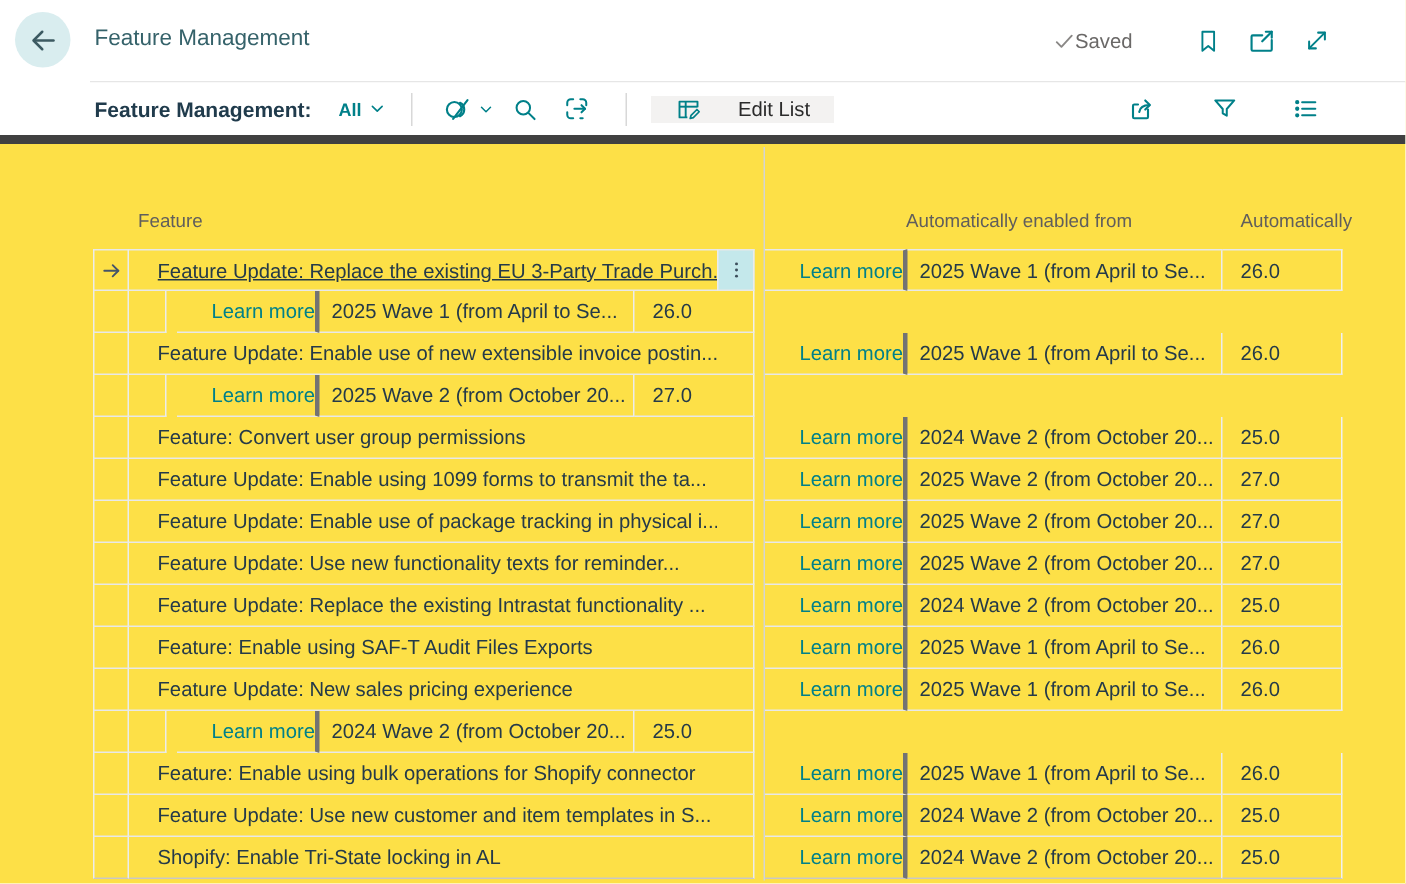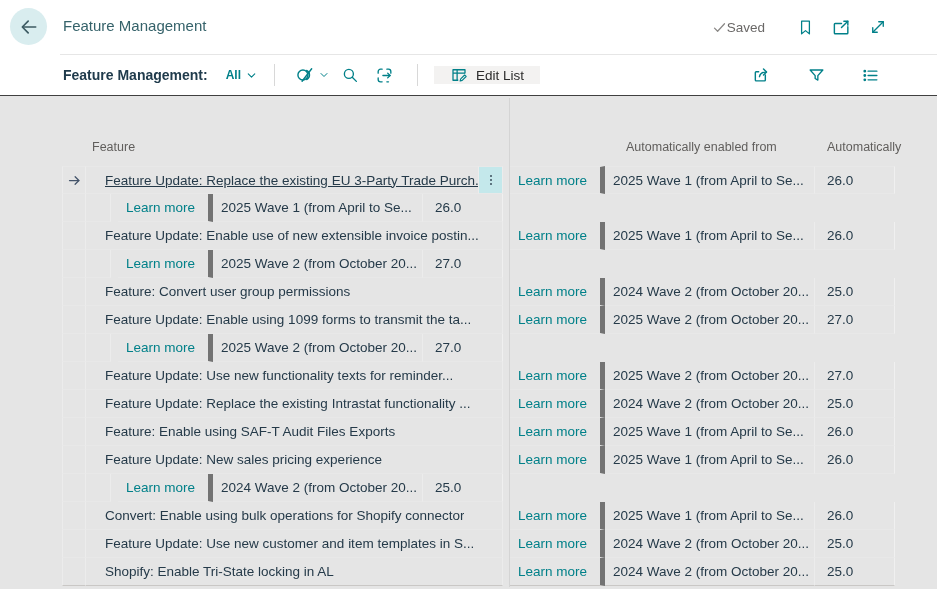--- a/index.html
+++ b/index.html
@@ -6,56 +6,56 @@
   html,body { width:937px; height:589px; background:#fff; overflow:hidden;
     font-family:"Liberation Sans", sans-serif; }
   .app { position:relative; width:937px; height:589px; background:#fff; }
 
   
   .page-header { position:absolute; top:0; left:0; right:0; height:54px; background:#fff; }
   .back-btn { position:absolute; left:10px; top:8px; width:37px; height:37px; border-radius:50%;
     background:var(--back-circle,#d9edef); display:flex; align-items:center; justify-content:center; cursor:pointer; }
   .page-title { position:absolute; left:63px; top:17px; font-size:15px; font-weight:400; color:#35626a; }
   .header-right { position:absolute; right:50px; top:0; height:54px; display:flex; align-items:center; gap:17px; }
-  .saved { display:flex; align-items:flex-start; gap:0; color:#6a6867; font-size:13.5px; margin-right:14px; }
+  .saved { display:flex; align-items:flex-start; gap:0; color:#6a6867; font-size:13.5px; margin-right:24px; }
   .hicon { width:19px; height:19px; display:flex; align-items:center; justify-content:center; cursor:pointer; }
   .header-divider { position:absolute; top:54px; left:60px; right:0; height:1px; background:#e6e6e6; }
 
   
   .toolbar { position:absolute; top:55px; left:0; right:0; height:41px; background:#fff;
-    border-bottom:1px solid #404040; display:flex; align-items:stretch; }
+    border-bottom:6px solid #404040; display:flex; align-items:stretch; }
   .tb-left { display:flex; align-items:center; padding-left:63px; flex:1; gap:0; }
   .tb-caption { font-size:14px; font-weight:700; color:#203b4c; margin-right:18px; }
   .tb-all { display:flex; align-items:center; gap:4px; color:var(--accent,#008089); font-size:12px; font-weight:600; cursor:pointer; }
   .tb-sep { width:1px; height:22px; background:#d8d8d8; margin:auto 16px; align-self:center; }
   .tb-icon { width:34px; height:30px; display:flex; align-items:center; justify-content:center; cursor:pointer; align-self:center; }
   .tb-icon.narrow { width:42px; gap:3px; }
-  .editlist { display:flex; align-items:center; gap:8px; background:#f3f2f1; padding:0 16px; cursor:pointer; }
+  .editlist { display:flex; align-items:center; gap:24px; background:#f3f2f1; padding:0 16px; cursor:pointer; }
   .editlist span { font-size:13.5px; color:#2b2b2b; }
   .tb-right { display:flex; align-items:center; gap:20px; padding-right:50px; }
 
   
-  .grid { position:absolute; top:96px; left:0; right:0; bottom:0; background:#e5e5e5; }
+  .grid { position:absolute; top:96px; left:0; right:0; bottom:0; background:#fde047; }
   .freeze-divider { position:absolute; left:509px; top:2px; width:1px; height:489px; background:#d4d4d4; }
   .col-head { position:absolute; top:44px; font-size:12.5px; color:#605e5c; white-space:nowrap; }
   .ch-feature { left:92px; }
-  .ch-from { left:626px;text-align:center; }
+  .ch-from { left:604px;text-align:center; }
   .ch-ver { left:827px; }
 
   .rows { position:absolute; top:70px; left:62px; width:833px; }
   .row { display:flex; height:28px; }
   .cell { border-bottom:1px solid #e8e8e8; height:28px; display:flex; align-items:center;
     font-size:13.5px; color:#253a49; white-space:nowrap; overflow:hidden; }
   .row:first-child .cell { border-top:1px solid #e8e8e8; }
   .row:last-child .cell { border-bottom:1px solid #c9c7c5; }
   .c-sel { width:24px; border-left:1px solid #ececec; border-right:1px solid #ececec; justify-content:center; }
   .c-feature { width:392px; padding-left:6px; }
   .c-menu { width:25px; border-right:1px solid #ececec; justify-content:center; }
   .gap { width:7px; height:28px; }
-  .c-learn { width:95px; padding-left:8px; border-right:5px solid #737373; }
+  .c-learn { width:95px; padding-left:8px; border-right:3px solid #737373;justify-content:flex-end; }
   .c-wave { width:210px; padding-left:8px; border-right:1px solid #ececec; }
   .c-ver { width:80px; padding-left:12px; border-right:1px solid #f0f0f0; }
   .learn-link { color:var(--accent,#008089); cursor:pointer; }
   .row-marker, .menu-dots { display:none; }
   .row.selected .row-marker { display:block; }
   .row.selected .menu-dots { display:flex; }
   .row.selected .c-menu { background:var(--select-bg,#c4e8eb); border-left:1px solid #ececec; }
   .row.selected .c-feature .ftxt { text-decoration:underline; }
   .ftxt { overflow:hidden; white-space:nowrap;margin-left:13px; }
   svg { display:block; }
@@ -334,20 +334,23 @@
     </div>
     <div class="cell c-ver">
       <span>27.0</span>
     </div>
   </div>
 
   <div class="row">
     <div class="cell c-sel">
       
     </div>
+    <div class="cell c-feature">
+      <span class="ftxt">Feature Update: Enable use of package tracking in physical i...</span>
+    </div>
     <div class="cell c-menu">
       
     </div>
     <div class="gap"></div>
     <div class="cell c-learn">
       <span class="learn-link">Learn more</span>
     </div>
     <div class="cell c-wave">
       <span>2025 Wave 2 (from October 20...</span>
     </div>
@@ -461,21 +464,21 @@
     <div class="cell c-ver">
       <span>25.0</span>
     </div>
   </div>
 
   <div class="row">
     <div class="cell c-sel">
       
     </div>
     <div class="cell c-feature">
-      <span class="ftxt">Convert: Enable using bulk operations for Shopify connector</span>
+      <span class="ftxt">Feature: Enable using bulk operations for Shopify connector</span>
     </div>
     <div class="cell c-menu">
       
     </div>
     <div class="gap"></div>
     <div class="cell c-learn">
       <span class="learn-link">Learn more</span>
     </div>
     <div class="cell c-wave">
       <span>2025 Wave 1 (from April to Se...</span>

